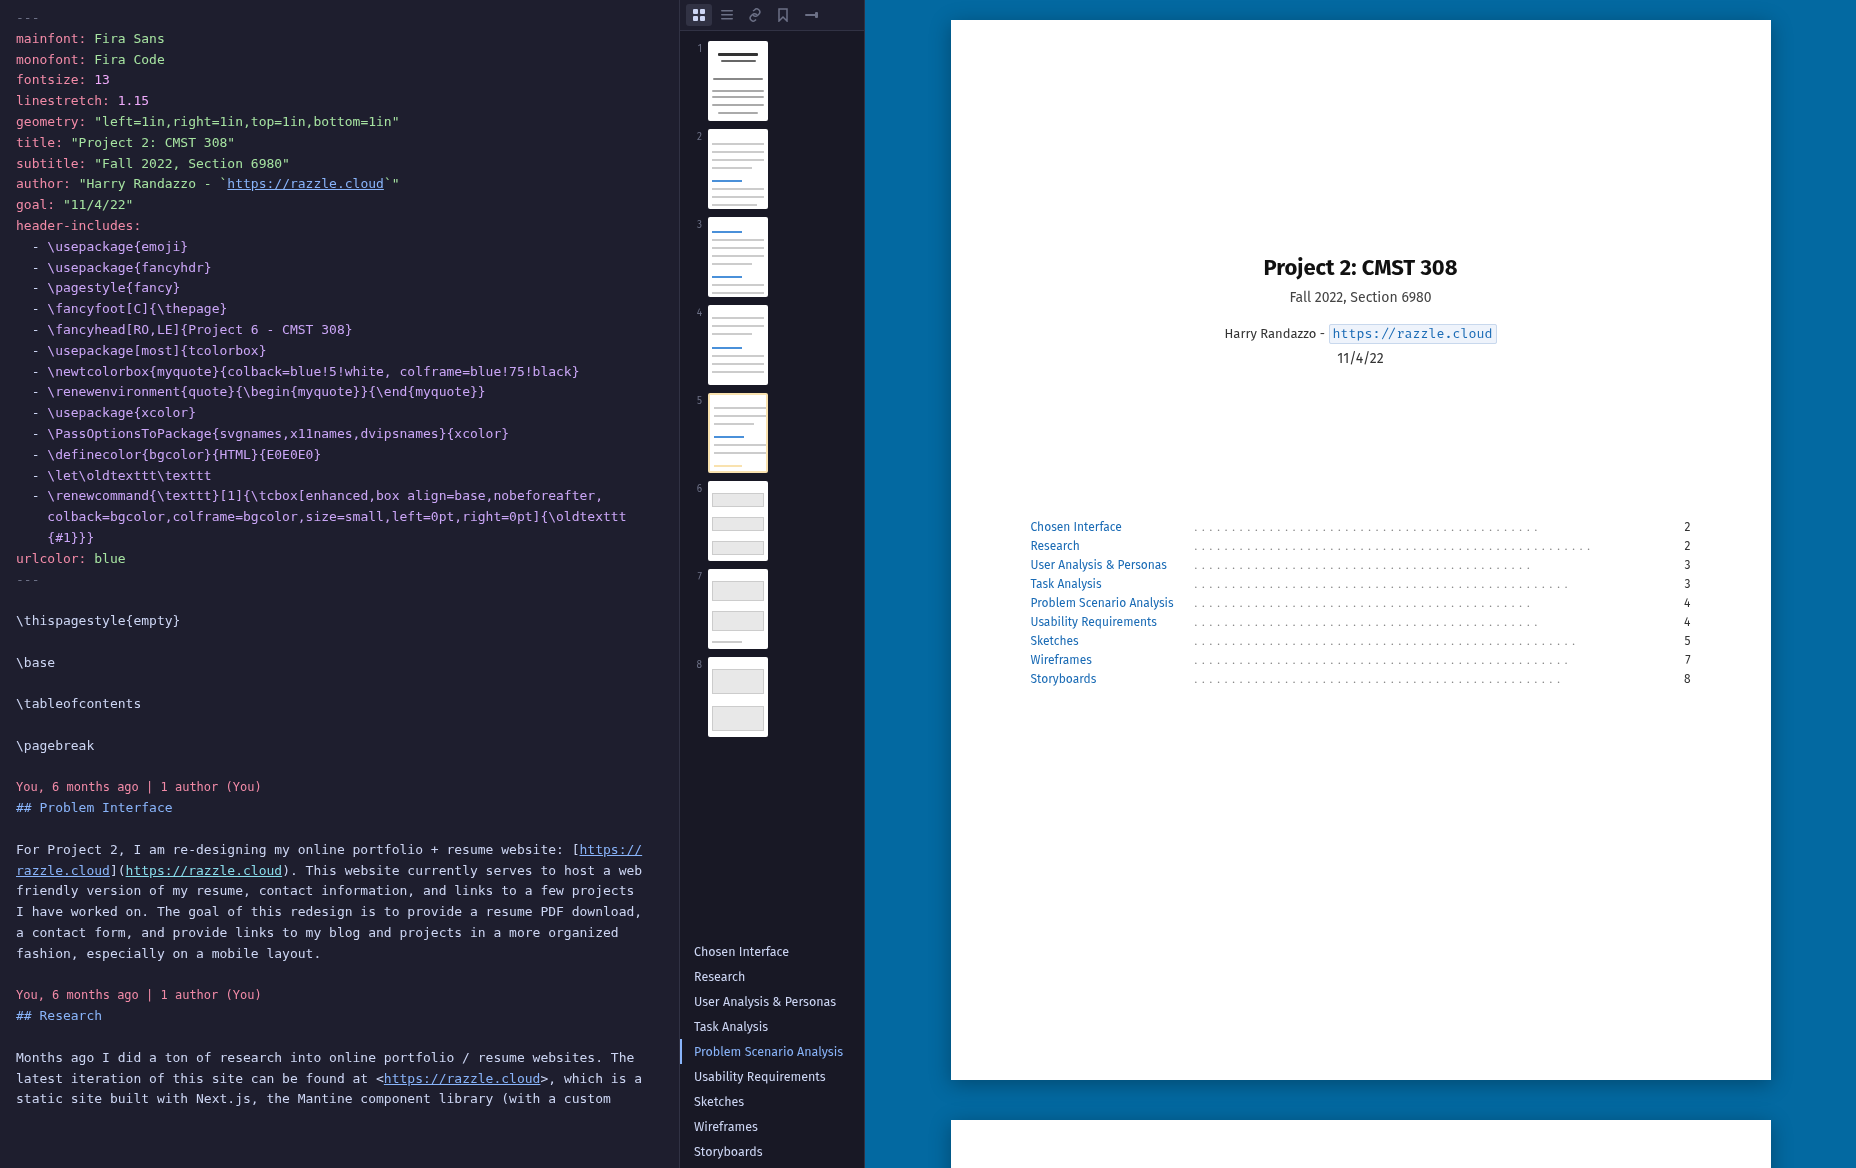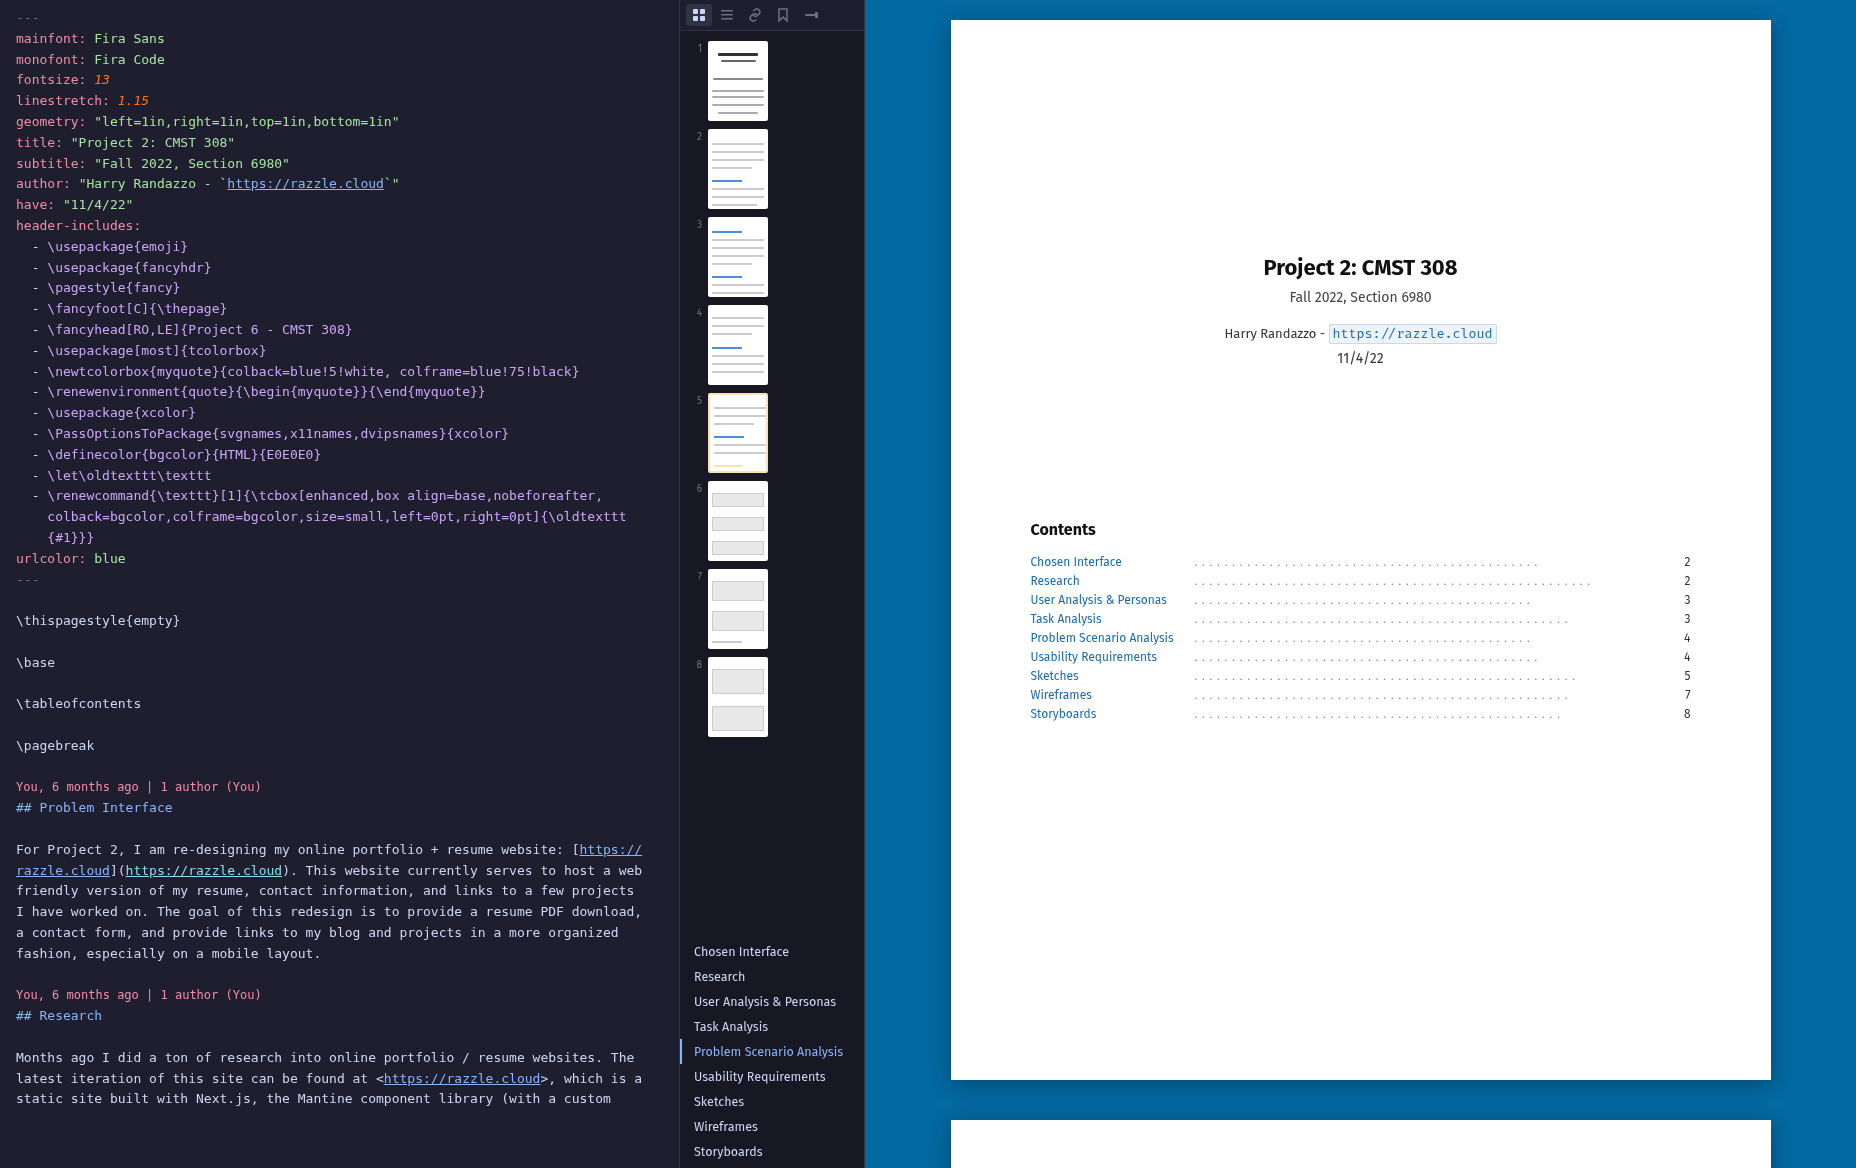--- a/index.html
+++ b/index.html
@@ -33,21 +33,21 @@
     }
 
     .editor-content::-webkit-scrollbar { width: 8px; }
     .editor-content::-webkit-scrollbar-track { background: #1e1e2e; }
     .editor-content::-webkit-scrollbar-thumb { background: #45475a; border-radius: 4px; }
 
     .yaml-key { color: #f38ba8; }
     .yaml-val { color: #a6e3a1; }
     .yaml-str { color: #a6e3a1; }
     .yaml-url { color: #89b4fa; text-decoration: underline; }
-    .yaml-num { color: #f97316; font-style: italic; }
+    .yaml-num { color: #f0abfc; }
     .latex-cmd { color: #cba6f7; }
     .separator { color: #6c7086; }
     .commit-info { color: #f38ba8; font-size: 12px; }
     .section-header { color: #89b4fa; }
     .body-text { color: #cdd6f4; }
     .inline-url { color: #89b4fa; text-decoration: underline; }
     .inline-url-paren { color: #89dceb; text-decoration: underline; }
 
     pre { white-space: pre-wrap; word-wrap: break-word; }
 
@@ -268,21 +268,21 @@
   <div class="editor-content">
     <pre><span class="separator">---</span>
 <span class="yaml-key">mainfont:</span> <span class="yaml-val">Fira Sans</span>
 <span class="yaml-key">monofont:</span> <span class="yaml-val">Fira Code</span>
 <span class="yaml-key">fontsize:</span> <span class="yaml-num">13</span>
 <span class="yaml-key">linestretch:</span> <span class="yaml-num">1.15</span>
 <span class="yaml-key">geometry:</span> <span class="yaml-str">"left=1in,right=1in,top=1in,bottom=1in"</span>
 <span class="yaml-key">title:</span> <span class="yaml-str">"Project 2: CMST 308"</span>
 <span class="yaml-key">subtitle:</span> <span class="yaml-str">"Fall 2022, Section 6980"</span>
 <span class="yaml-key">author:</span> <span class="yaml-str">"Harry Randazzo - `<span class="yaml-url">https://razzle.cloud</span>`"</span>
-<span class="yaml-key">have:</span> <span class="yaml-str">"11/4/22"</span>
+<span class="yaml-key">goal:</span> <span class="yaml-str">"11/4/22"</span>
 <span class="yaml-key">header-includes:</span>
   - <span class="latex-cmd">\usepackage{emoji}</span>
   - <span class="latex-cmd">\usepackage{fancyhdr}</span>
   - <span class="latex-cmd">\pagestyle{fancy}</span>
   - <span class="latex-cmd">\fancyfoot[C]{\thepage}</span>
   - <span class="latex-cmd">\fancyhead[RO,LE]{Project 6 - CMST 308}</span>
   - <span class="latex-cmd">\usepackage[most]{tcolorbox}</span>
   - <span class="latex-cmd">\newtcolorbox{myquote}{colback=blue!5!white, colframe=blue!75!black}</span>
   - <span class="latex-cmd">\renewenvironment{quote}{\begin{myquote}}{\end{myquote}}</span>
   - <span class="latex-cmd">\usepackage{xcolor}</span>
@@ -518,21 +518,20 @@
     <div style="flex:1; display:flex; flex-direction:column; justify-content:center; align-items:center; min-height:400px; padding-top:100px;">
       <div class="pdf-title">Project 2: CMST 308</div>
       <div class="pdf-subtitle">Fall 2022, Section 6980</div>
       <div class="pdf-author">
         <span>Harry Randazzo -</span> <a href="#">https://razzle.cloud</a>
       </div>
       <div class="pdf-date">11/4/22</div>
     </div>
 
     <div style="margin-top:40px;">
-      <div class="pdf-toc-title">Contents</div>
       <div class="toc-entry">
         <span class="toc-entry-label">Chosen Interface</span>
         <span class="toc-dots">. . . . . . . . . . . . . . . . . . . . . . . . . . . . . . . . . . . . . . . . . . . . . .</span>
         <span class="toc-page">2</span>
       </div>
       <div class="toc-entry">
         <span class="toc-entry-label">Research</span>
         <span class="toc-dots">. . . . . . . . . . . . . . . . . . . . . . . . . . . . . . . . . . . . . . . . . . . . . . . . . . . . .</span>
         <span class="toc-page">2</span>
       </div>

